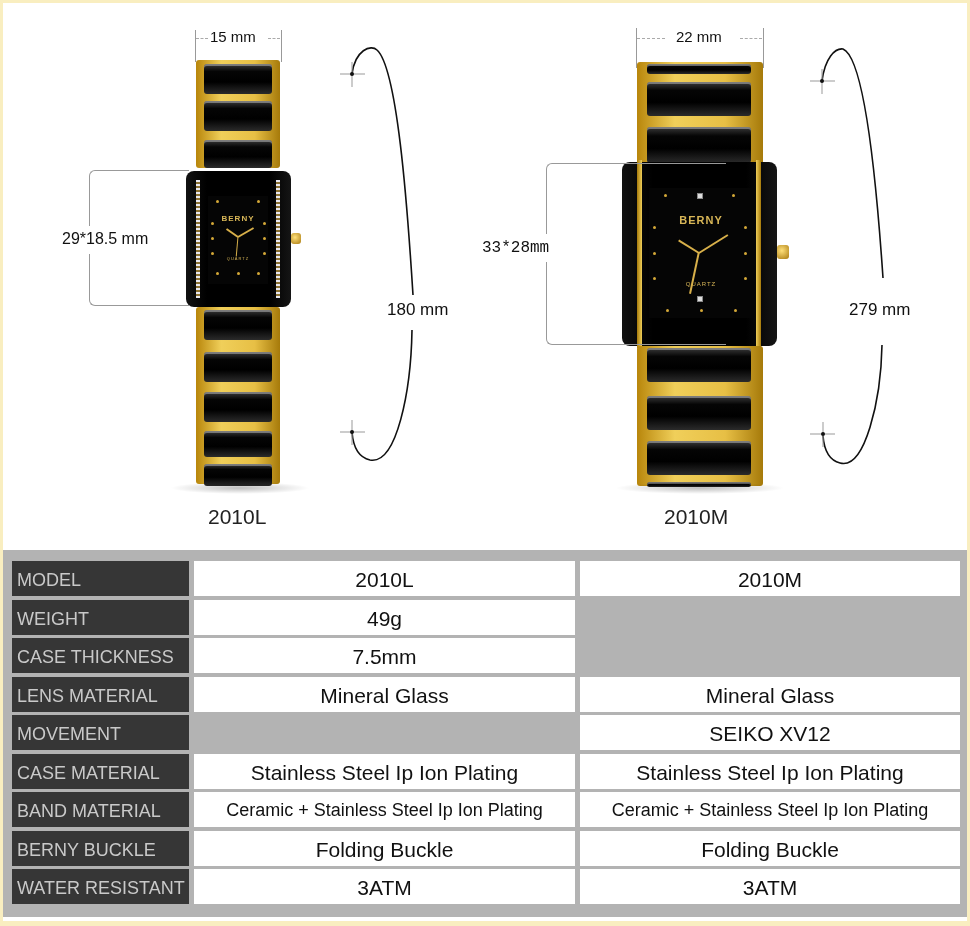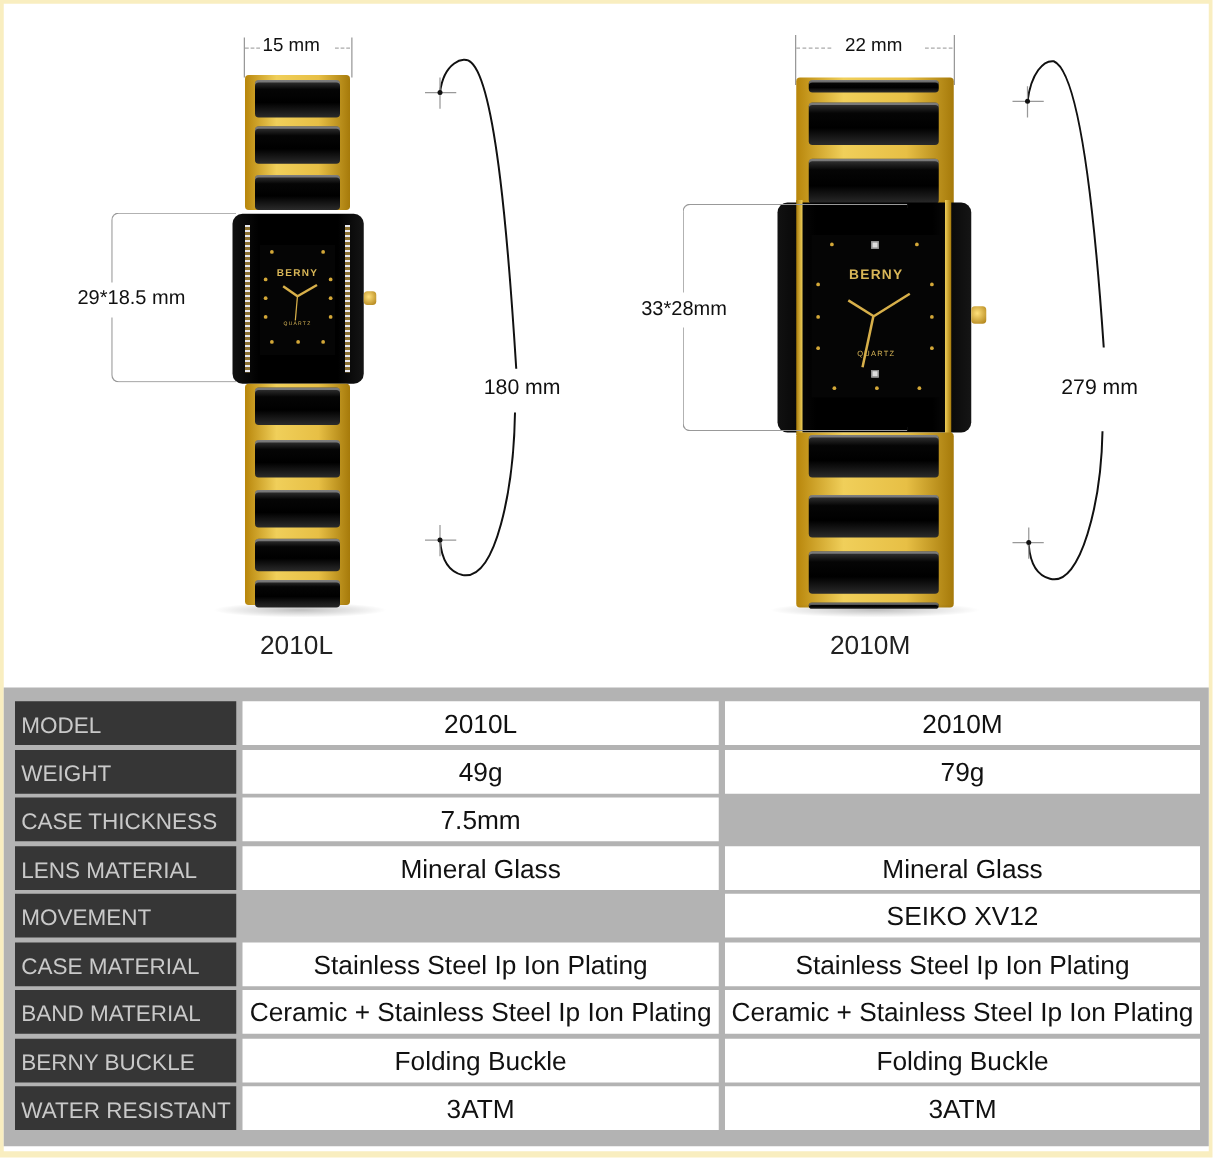--- a/index.html
+++ b/index.html
@@ -20,21 +20,21 @@
   .dot { position: absolute; width: 3px; height: 3px; border-radius: 50%; background: #d4a838; }
   .hand { position: absolute; background: #d8b04a; transform-origin: 0 50%; height: 2px; }
   .crown { position: absolute; background: radial-gradient(circle at 40% 40%,#ffe07a,#a97a10); border-radius: 3px; }
   .gem-strip { position: absolute; width: 4px; background: repeating-linear-gradient(180deg,#e8e8f0 0 2px,#8a7030 2px 4px); }
   .shadow { position: absolute; height: 12px; background: radial-gradient(ellipse at center, rgba(0,0,0,0.25), rgba(0,0,0,0) 70%); }
   
   .spec-table { position: absolute; left: 3px; top: 550px; width: 964px; height: 367px; background: #b3b3b3; }
   .row { position: absolute; left: 9px; height: 18px; width: 948px; }
   .cell-label { position: absolute; left: 0; width: 177px; height: 35px; background: #363636; color: #c9c9c9; font-size: 18px; line-height: 38px; padding-left: 5px; white-space: nowrap; }
   .cell-val { position: absolute; height: 35px; background: #fff; color: #111; font-size: 21px; line-height: 37px; text-align: center; white-space: nowrap; }
-  .cell-val.small { font-size: 21px; }
+  .cell-val.small { font-size: 18px; }
   .c1 { left: 182px; width: 381px; }
   .c2 { left: 568px; width: 380px; }
 </style>
 </head>
 <body>
 
 <div class="frame"></div>
 
 <div>
 
@@ -136,21 +136,21 @@
 
   <div class="link" style="left:637px;top:346px;width:126px;height:140px;"></div>
   <div class="ceramic" style="left:647px;top:348px;width:104px;height:34px;"></div>
   <div class="ceramic" style="left:647px;top:396px;width:104px;height:34px;"></div>
   <div class="ceramic" style="left:647px;top:441px;width:104px;height:34px;"></div>
   <div class="ceramic" style="left:647px;top:482px;width:104px;height:5px;"></div>
   <div class="shadow" style="left:615px;top:482px;width:170px;"></div>
 
   <div class="bracket" style="left:546px;top:163px;width:180px;height:182px;"></div>
   <div class="abs" style="left:510px;top:234px;width:90px;height:28px;background:#fff;"></div>
-  <div class="dim-text" style="left:513px;top:239px;font-size:16px;">33*28mm</div>
+  <div class="dim-text" style="left:482px;top:239px;font-size:16px;font-family:Liberation Mono, monospace;">33*28mm</div>
 
   <svg class="abs" style="left:805px;top:40px;" width="90" height="430">
     <path d="M17 41 C 20 18, 30 8, 38 9 C 60 18, 72 150, 78 238" stroke="#111" stroke-width="1.6" fill="none"></path>
     <path d="M77 305 C 76 360, 60 430, 35 423 C 23 420, 19 408, 18 396" stroke="#111" stroke-width="1.6" fill="none"></path>
     <line x1="5" y1="41" x2="30" y2="41" stroke="#999"></line>
       <line x1="17" y1="29" x2="17" y2="54" stroke="#999"></line>
     <circle cx="17" cy="41" r="2" fill="#111"></circle>
     <line x1="5" y1="394" x2="30" y2="394" stroke="#999"></line>
       <line x1="18" y1="382" x2="18" y2="407" stroke="#999"></line>
     <circle cx="18" cy="394" r="2" fill="#111"></circle>
@@ -162,21 +162,20 @@
 
 <div class="spec-table">
   <div class="row" style="top:11px;">
     <div class="cell-label">MODEL</div>
     <div class="cell-val c1">2010L</div>
     <div class="cell-val c2">2010M</div>
   </div>
   <div class="row" style="top:50px;">
     <div class="cell-label">WEIGHT</div>
     <div class="cell-val c1">49g</div>
-    <div class="cell-val c2">79g</div>
   </div>
   <div class="row" style="top:88px;">
     <div class="cell-label">CASE THICKNESS</div>
     <div class="cell-val c1">7.5mm</div>
   </div>
   <div class="row" style="top:127px;">
     <div class="cell-label">LENS MATERIAL</div>
     <div class="cell-val c1">Mineral Glass</div>
     <div class="cell-val c2">Mineral Glass</div>
   </div>

